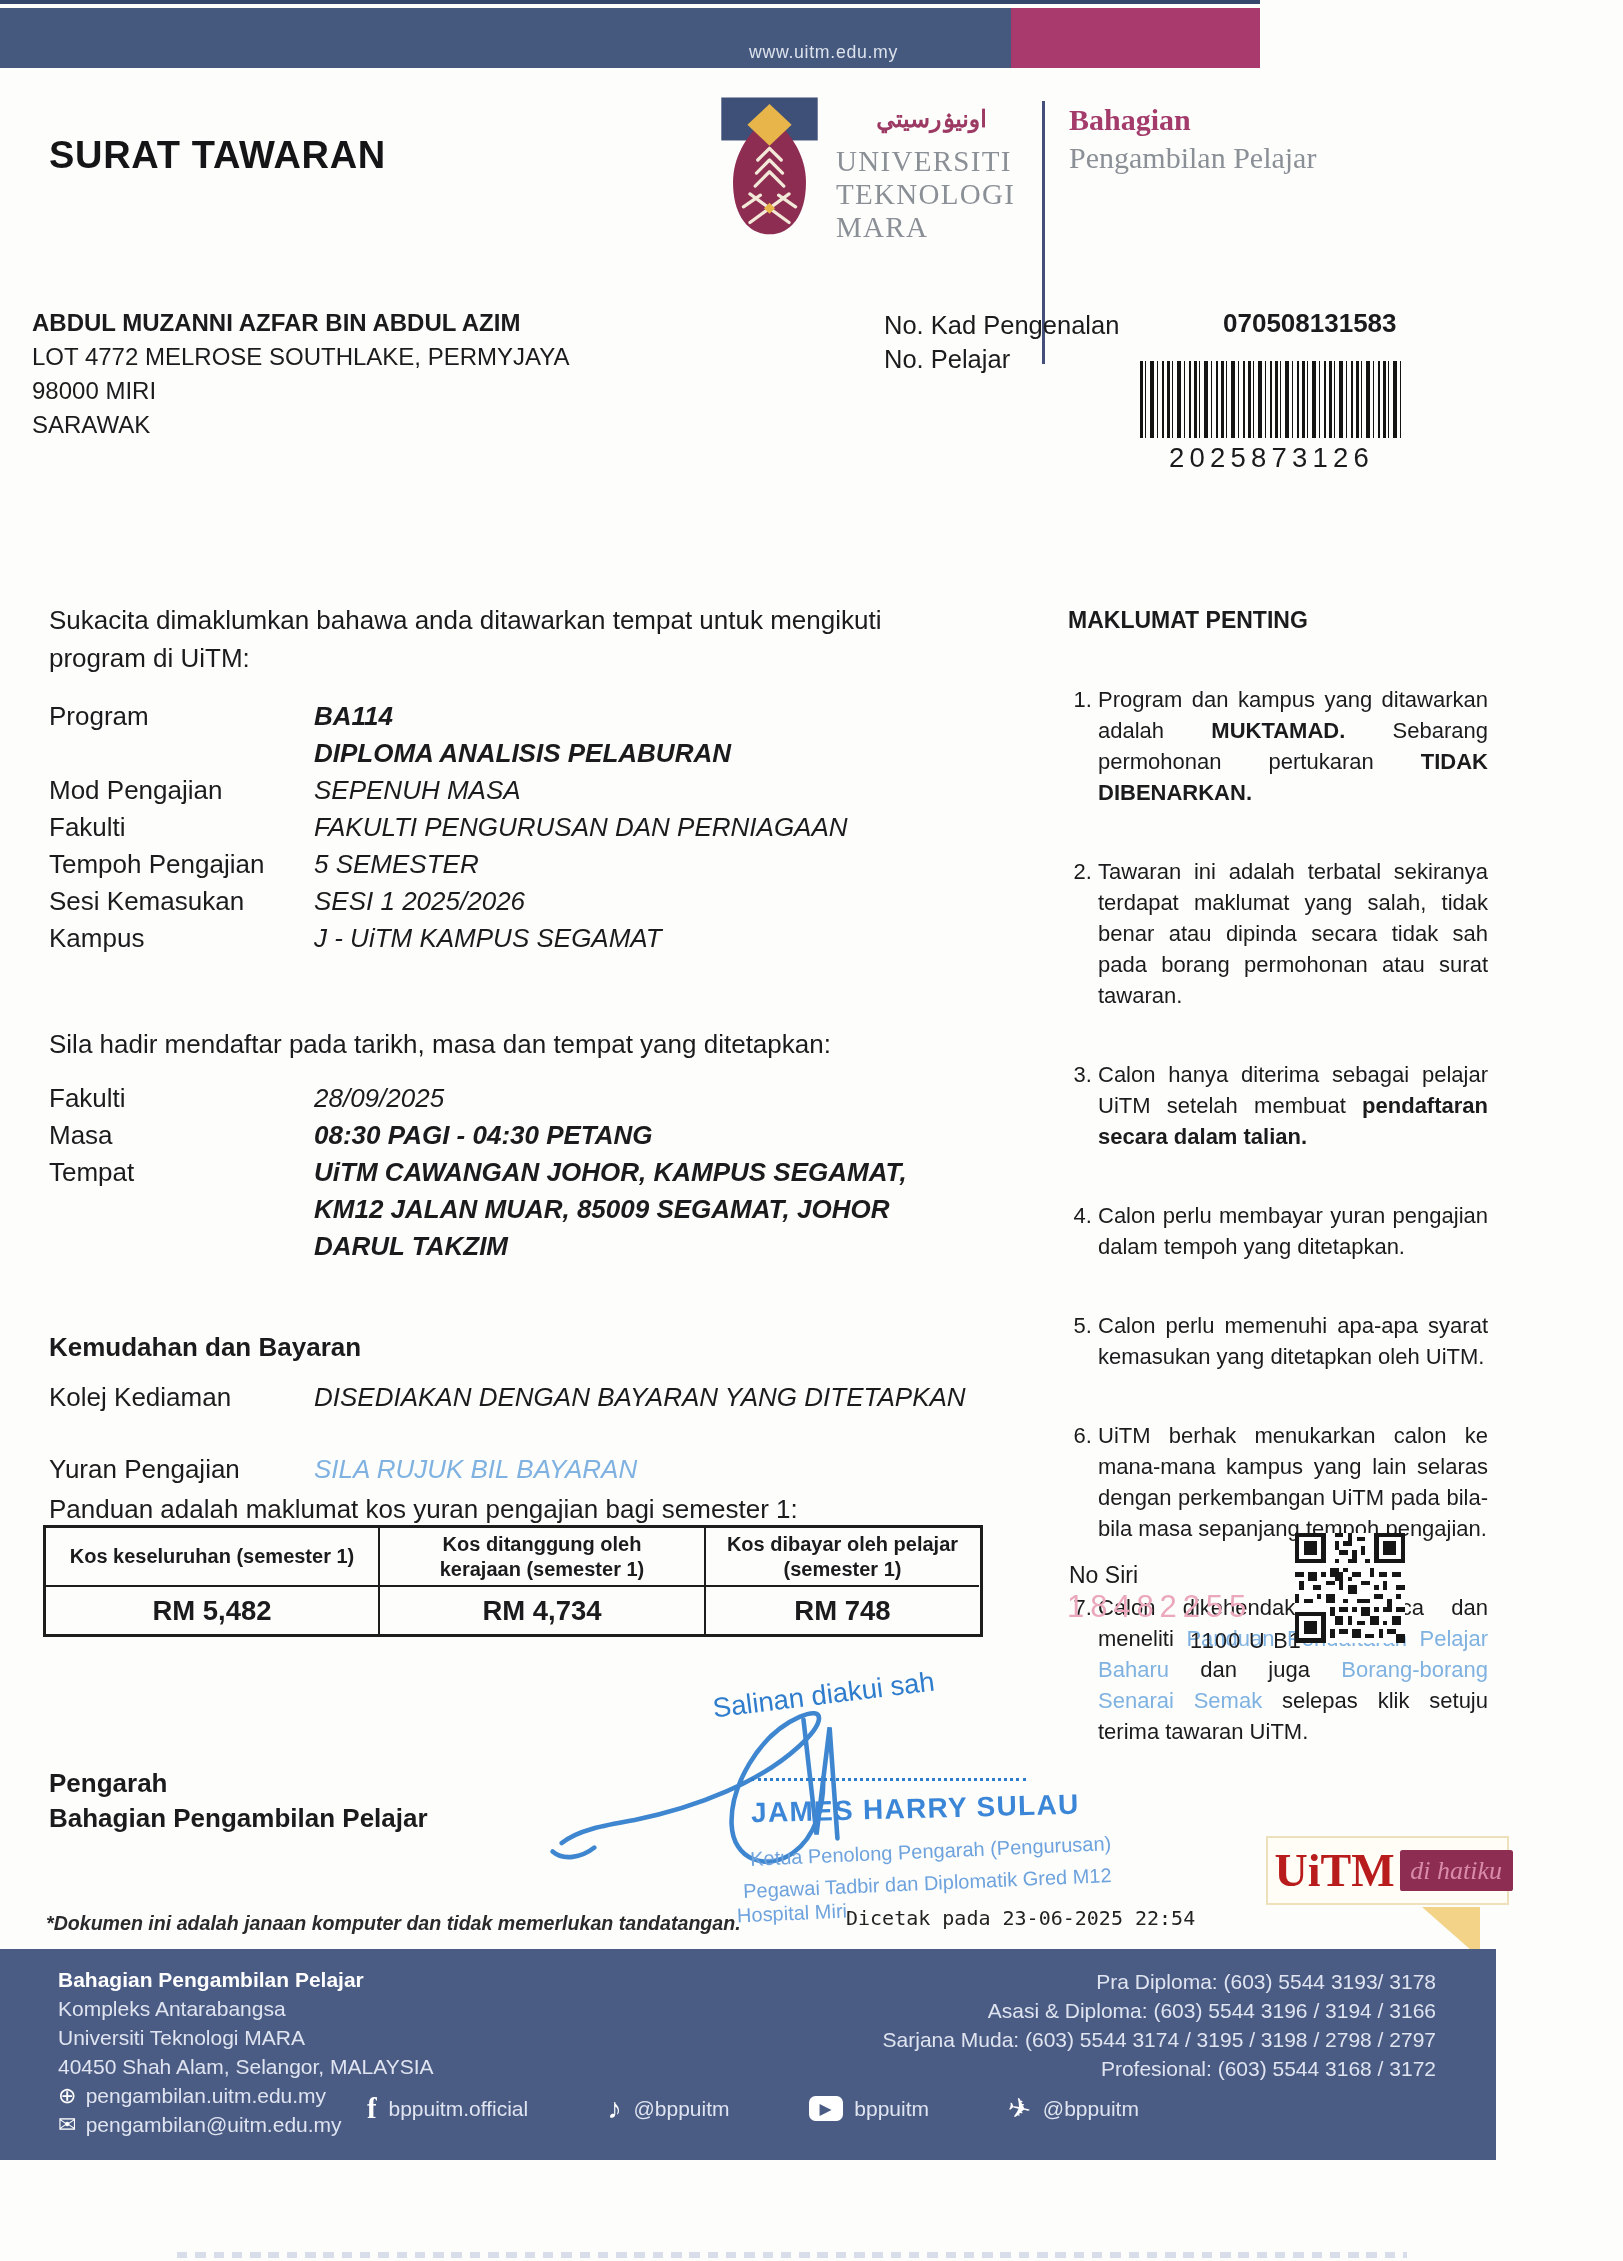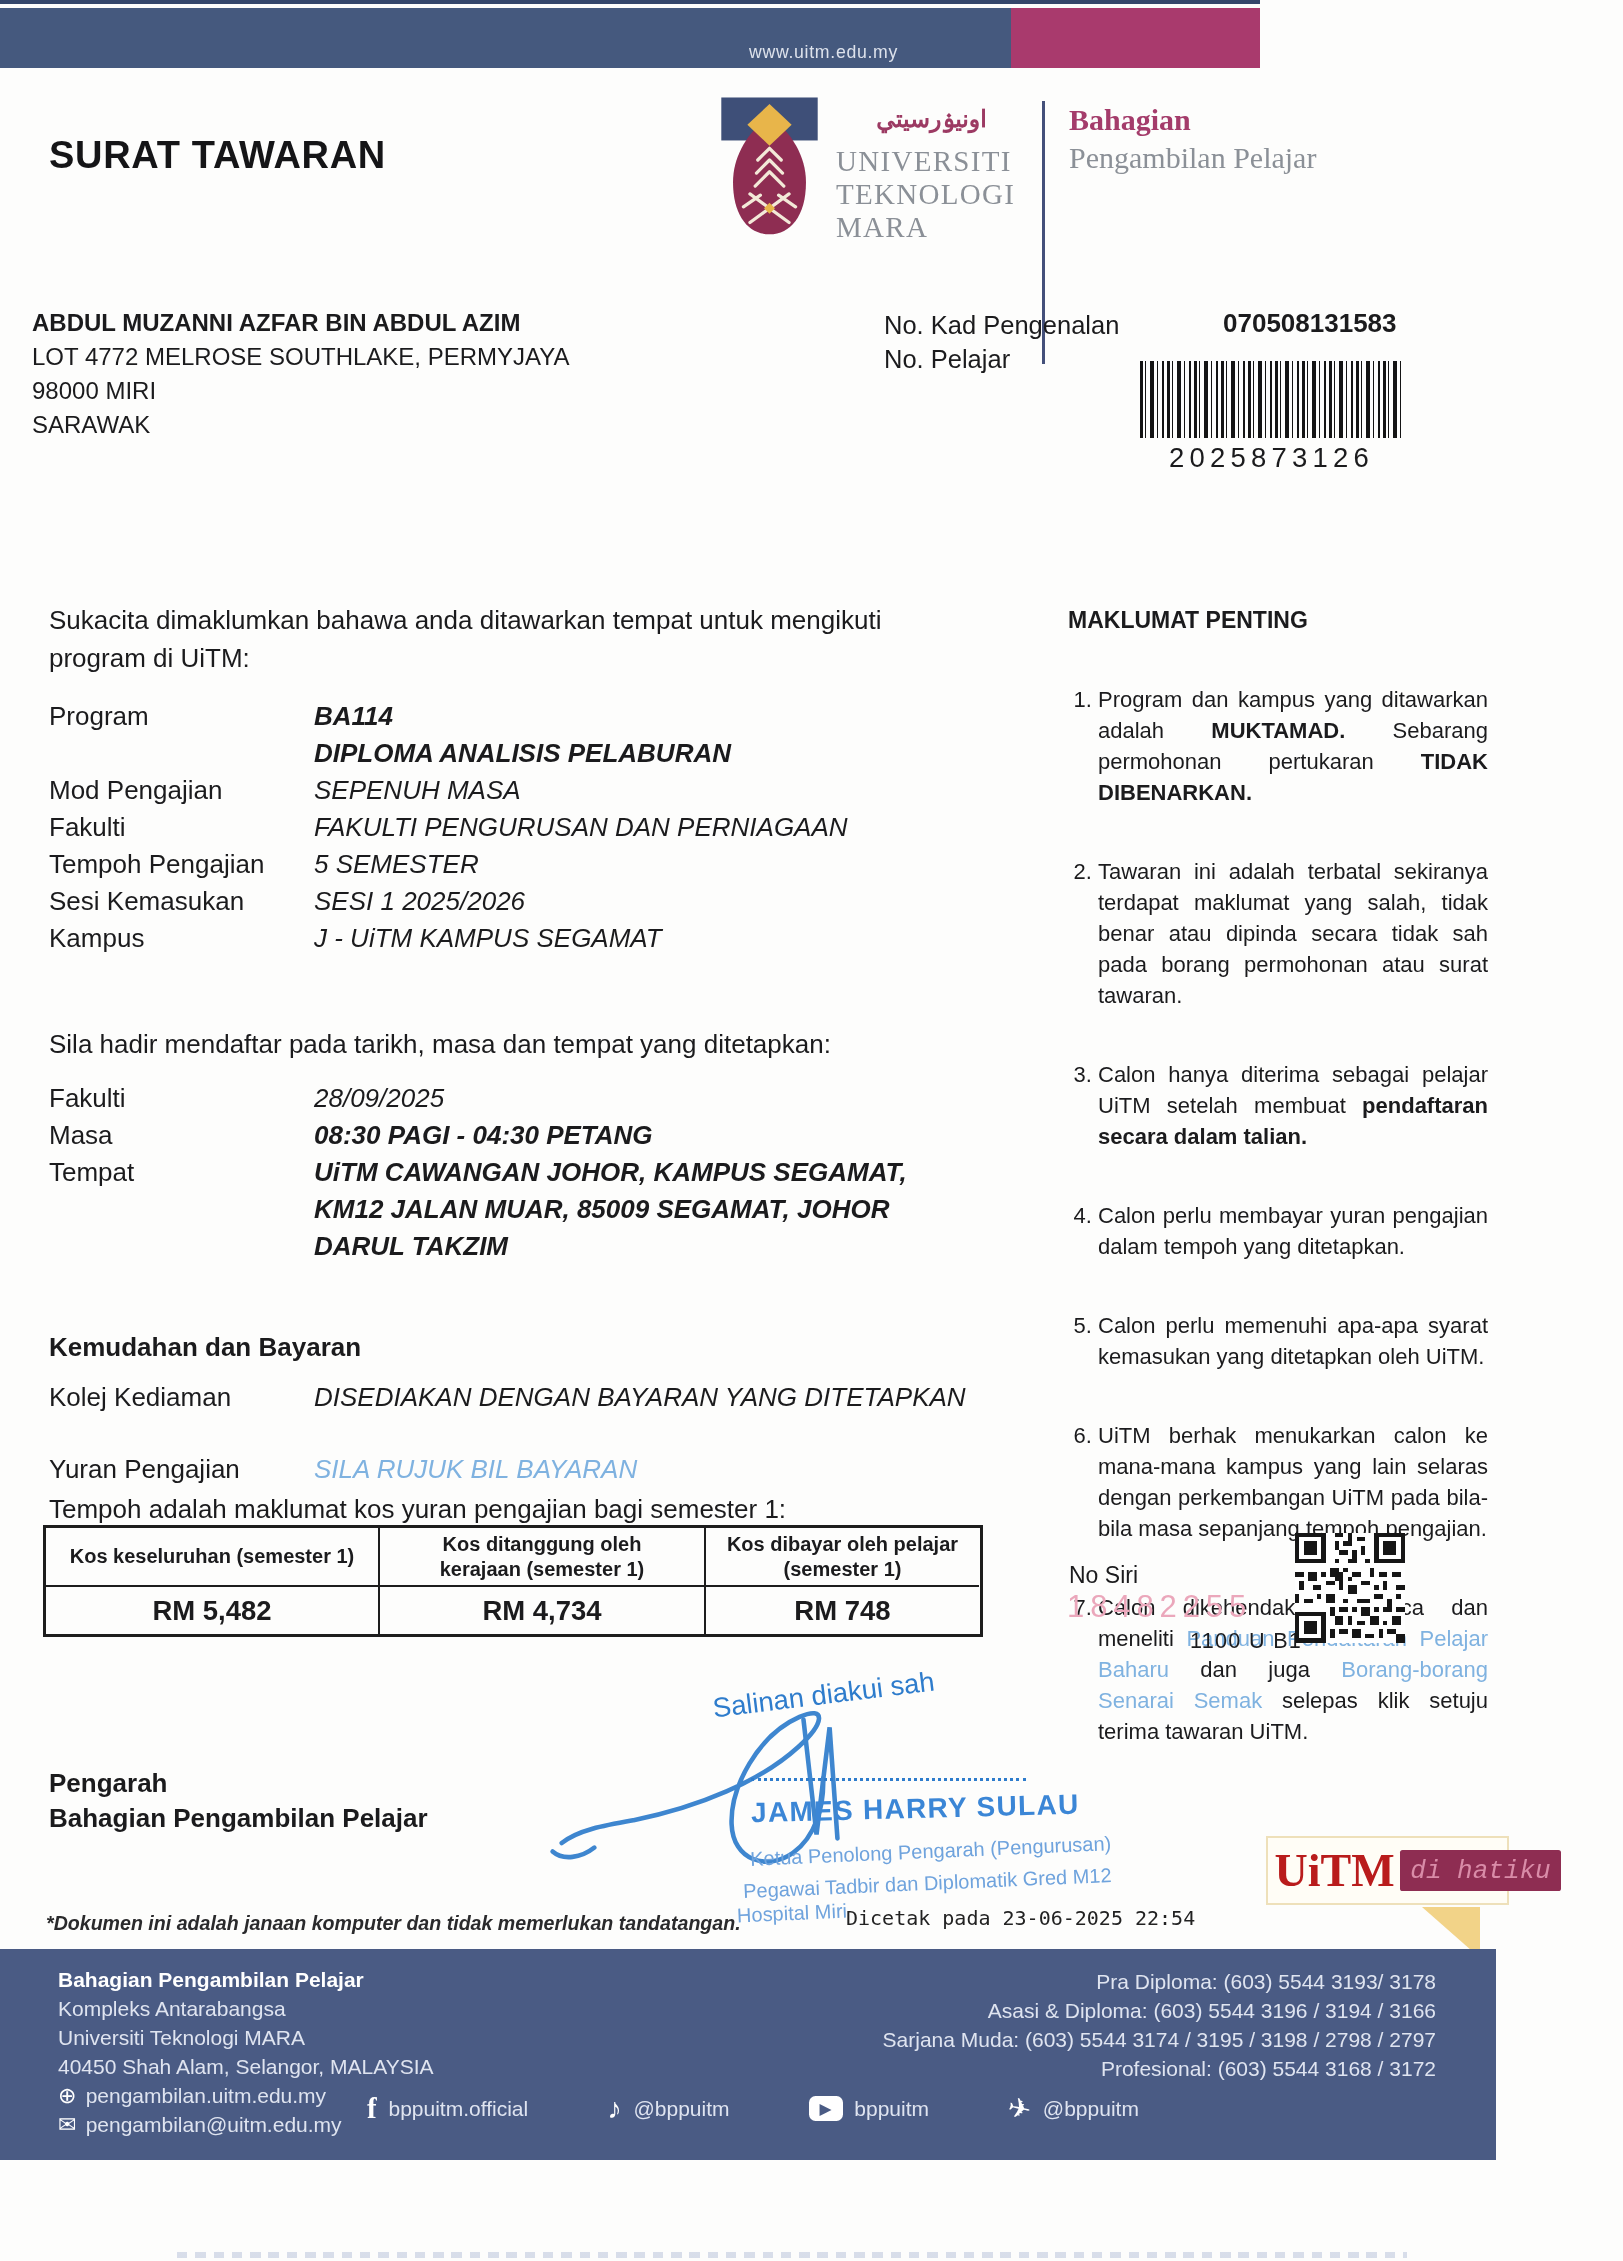--- a/index.html
+++ b/index.html
@@ -85,21 +85,21 @@
   .stamp-role1 { position:absolute; left:750px; top:1840px; font-size:20px; color:#6fa3dd; transform:rotate(-2.5deg); }
   .stamp-role2 { position:absolute; left:743px; top:1872px; font-size:20px; color:#6fa3dd; transform:rotate(-2.5deg); }
   .stamp-role3 { position:absolute; left:737px; top:1902px; font-size:20px; color:#6fa3dd; transform:rotate(-2.5deg); }
   .printed-note { position:absolute; left:846px; top:1906px; font-family:"DejaVu Sans Mono", monospace;
                   font-size:20px; color:#222; }
 
   
   .badge { position:absolute; left:1266px; top:1836px; width:243px; height:69px; background:#fffdf6;
            border:2.6px solid #eee0ba; display:flex; align-items:center; padding:3.9px 6.5px; gap:5.2px; }
   .badge-brand { font-family:"Liberation Serif", serif; font-weight:700; font-size:46px; color:#b91c1c; line-height:1; }
-  .badge-tag { background:#8e2d52; color:#d98ca8; font-family:Liberation Mono, monospace; font-style:italic;
+  .badge-tag { background:#8e2d52; color:#d98ca8; font-family:Liberation Serif, serif; font-style:italic;
                font-size:26px; padding:5.2px 10.5px; border-radius:2.6px; white-space:nowrap; }
   .badge-ribbon { position:absolute; left:1422px; top:1907px; width:0; height:0;
                   border-top:51px solid #f2d388; border-left:58px solid transparent; }
 
   .footnote { position:absolute; left:46px; top:1912px; font-size:19.6px; font-style:italic; font-weight:700; color:#2a2a2c; }
 
   
   .footer { position:absolute; left:0; top:1949px; width:1496px; height:211px; background:#4a5b84; color:#dfe4f0; font-size:21px; }
   .footer-left { position:absolute; left:58px; top:15.7px; line-height:29px; }
   .footer-left .dept { font-weight:700; color:#fff; }
@@ -223,21 +223,21 @@
 
   <div class="fac-heading">Kemudahan dan Bayaran</div>
   <div class="fac-row1">
     <span class="plabel">Kolej Kediaman</span>
     <span class="pvalue">DISEDIAKAN DENGAN BAYARAN YANG DITETAPKAN</span>
   </div>
   <div class="fac-row2">
     <span class="plabel">Yuran Pengajian</span>
     <span class="pvalue link-blue">SILA RUJUK BIL BAYARAN</span>
   </div>
-  <div class="tbl-intro">Tempoh adalah maklumat kos yuran pengajian bagi semester 1:</div>
+  <div class="tbl-intro">Panduan adalah maklumat kos yuran pengajian bagi semester 1:</div>
 
   <div class="fee-table">
     <div class="fee-th">Kos keseluruhan (semester 1)</div>
     <div class="fee-th cborder">Kos ditanggung oleh kerajaan (semester 1)</div>
     <div class="fee-th cborder">Kos dibayar oleh pelajar (semester 1)</div>
     <div class="fee-td">RM 5,482</div>
     <div class="fee-td cborder">RM 4,734</div>
     <div class="fee-td cborder">RM 748</div>
   </div>
 

